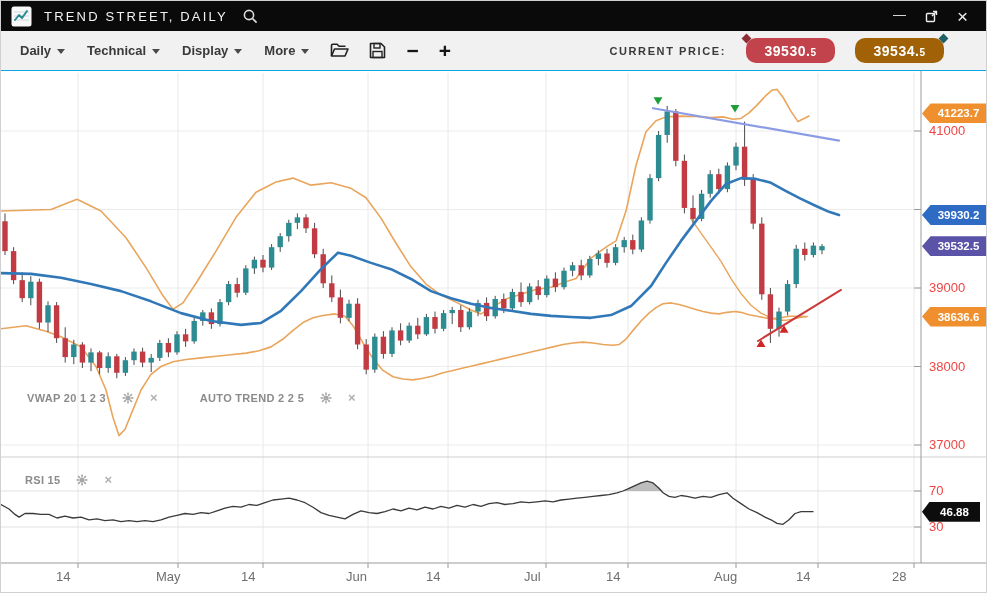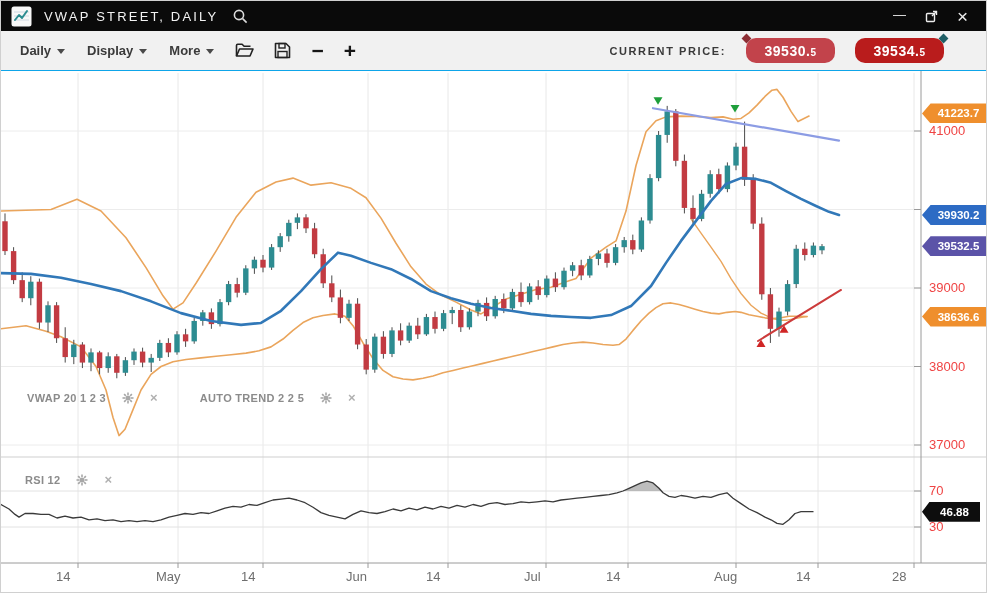--- a/index.html
+++ b/index.html
@@ -42,39 +42,43 @@
 <div class="app">
 
   <header class="titlebar">
     <svg class="app-icon" viewBox="0 0 21 21">
       <rect x="0.5" y="0.5" width="20" height="20" rx="2.5" fill="#f8f8f8"></rect>
       <line x1="3" y1="6" x2="18" y2="6" stroke="#cfd8e2" stroke-width="1"></line>
       <line x1="3" y1="10" x2="18" y2="10" stroke="#cfd8e2" stroke-width="1"></line>
       <line x1="3" y1="14" x2="18" y2="14" stroke="#cfd8e2" stroke-width="1"></line>
       <polyline points="4,14 8,9 11,12 16,5" fill="none" stroke="#2c8c90" stroke-width="2" stroke-linecap="round" stroke-linejoin="round"></polyline>
     </svg>
-    <div class="win-title">VWAP STREET, DAILY</div>
+    <div class="win-title">TREND STREET, DAILY</div>
     <svg class="search-btn" width="17" height="17" viewBox="0 0 17 17">
       <circle cx="7" cy="7" r="4.6" fill="none" stroke="#dcdcdc" stroke-width="1.6"></circle>
       <line x1="10.6" y1="10.6" x2="14.6" y2="14.6" stroke="#dcdcdc" stroke-width="1.6"></line>
     </svg>
     <div class="win-controls">
       <span class="wbtn min-btn">—</span>
       <svg class="wbtn" width="15" height="15" viewBox="0 0 15 15">
         <rect x="2.5" y="4.5" width="8" height="8" rx="1" fill="none" stroke="#ededed" stroke-width="1.4"></rect>
         <path d="M9 2.5 h3.5 v3.5" fill="none" stroke="#ededed" stroke-width="1.4"></path>
         <line x1="8" y1="7" x2="12" y2="3" stroke="#ededed" stroke-width="1.4"></line>
       </svg>
       <span class="wbtn close-btn">×</span>
     </div>
   </header>
 
   <div class="toolbar">
     <div class="menu-item">
       <span>Daily</span>
+        <span class="caret"></span>
+    </div>
+    <div class="menu-item">
+      <span>Technical</span>
         <span class="caret"></span>
     </div>
     <div class="menu-item">
       <span>Display</span>
         <span class="caret"></span>
     </div>
     <div class="menu-item">
       <span>More</span>
         <span class="caret"></span>
     </div>
@@ -92,21 +96,21 @@
       </svg>
     </span>
     <span class="zoom-btn">−</span>
     <span class="zoom-btn">+</span>
     <div class="price-area">
       <span class="price-label">CURRENT PRICE:</span>
       <span class="price-badge badge-bid" style="background: rgb(194, 67, 75);">
           <span>39530.</span>
           <span class="frac">5</span>
         </span>
-      <span class="price-badge badge-ask" style="background: #b91c1c;">
+      <span class="price-badge badge-ask" style="background: #a16207;">
           <span>39534.</span>
           <span class="frac">5</span>
         </span>
     </div>
   </div>
 
   <div class="chart-wrap" id="chart-wrap">
     <svg id="chart-svg" width="987" height="523">
         <line x1="77" y1="2" x2="77" y2="492" stroke="#e8e8e8" stroke-width="1"></line>
         <line x1="177" y1="2" x2="177" y2="492" stroke="#e8e8e8" stroke-width="1"></line>
@@ -383,21 +387,21 @@
               <line x1="9.9" y1="2.1" x2="8.1" y2="3.9"></line>
               <line x1="2.1" y1="9.9" x2="3.9" y2="8.1"></line>
             </g>
             <circle cx="6" cy="6" r="2.6" fill="#a8a8a8"></circle>
           </svg>
       </span>
       <span class="ind-x">×</span>
     </div>
 
     <div class="ind-row" style="left:24px;top:402px;">
-      <span>RSI 12</span>
+      <span>RSI 15</span>
       <span class="gear">
         <svg width="12" height="12" viewBox="0 0 12 12">
             <g stroke="#a8a8a8" stroke-width="1.6">
               <line x1="6" y1="0.5" x2="6" y2="3"></line>
               <line x1="6" y1="9" x2="6" y2="11.5"></line>
               <line x1="0.5" y1="6" x2="3" y2="6"></line>
               <line x1="9" y1="6" x2="11.5" y2="6"></line>
               <line x1="2.1" y1="2.1" x2="3.9" y2="3.9"></line>
               <line x1="8.1" y1="8.1" x2="9.9" y2="9.9"></line>
               <line x1="9.9" y1="2.1" x2="8.1" y2="3.9"></line>

